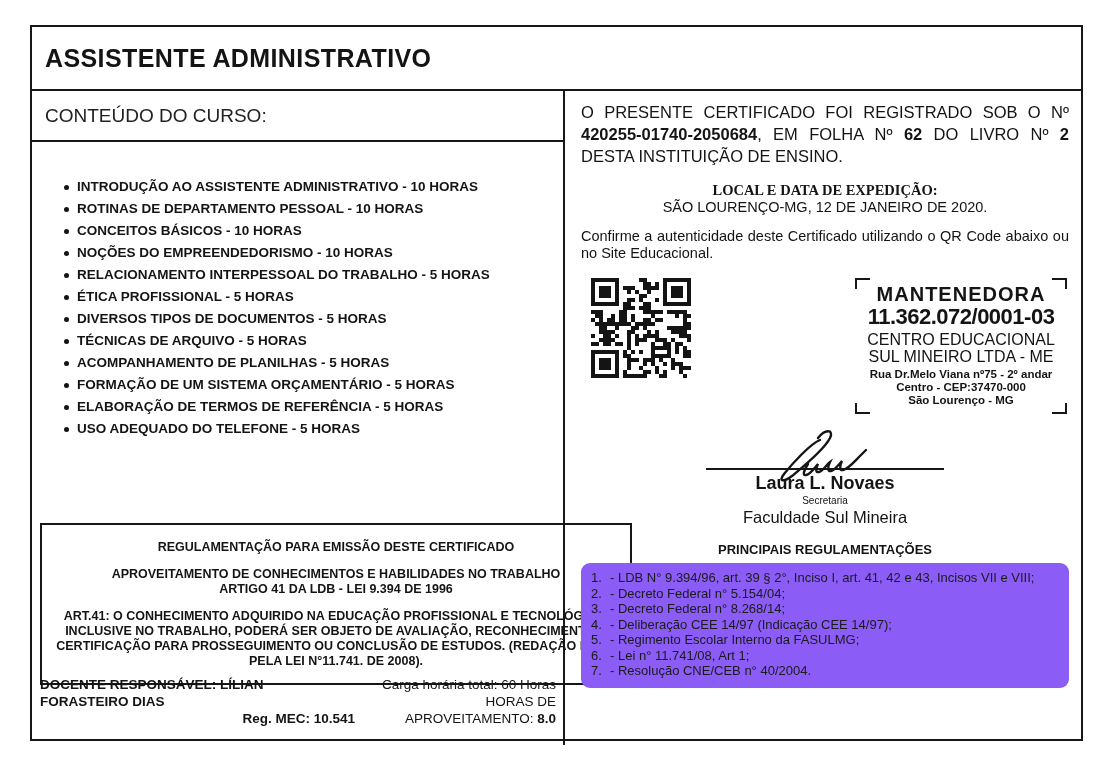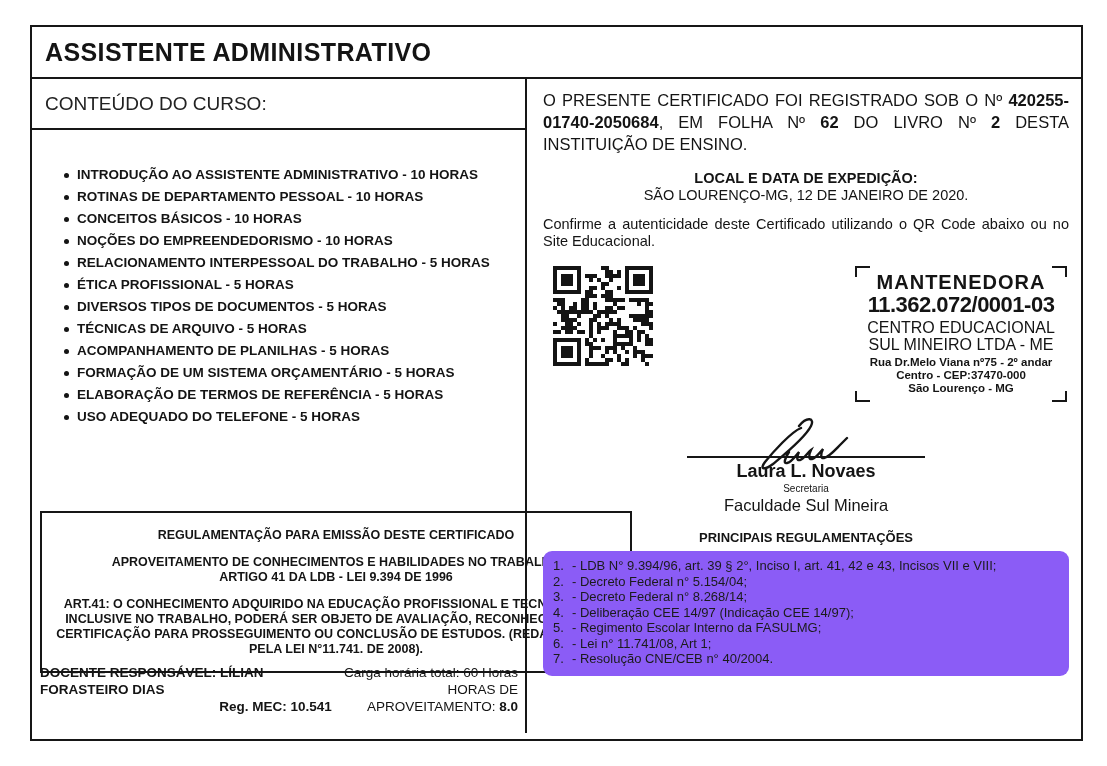--- a/index.html
+++ b/index.html
@@ -1,27 +1,27 @@
 <!DOCTYPE html>
 <html><head>
 <meta charset="utf-8">
 <style>
   html,body{margin:0;padding:0;background:#fff;width:1107px;height:766px;overflow:hidden;
     font-family:"Liberation Sans","DejaVu Sans",sans-serif;color:#141414;}
   *{box-sizing:border-box;}
 
   .cert{position:absolute;left:30px;top:25px;width:1053px;height:716px;border:2px solid #161616;background:#fff;}
 
-  .title-row{height:52px;border-bottom:2px solid #161616;display:flex;align-items:center;padding-left:13px;}
+  .title-row{height:64px;border-bottom:2px solid #161616;display:flex;align-items:center;padding-left:13px;}
   .title-row h1{margin:0;font-size:25px;font-weight:bold;letter-spacing:.4px;}
 
   .main{display:flex;height:654px;}
 
   
-  .left-col{width:495px;flex:none;border-right:2px solid #161616;display:flex;flex-direction:column;}
+  .left-col{width:533px;flex:none;border-right:2px solid #161616;display:flex;flex-direction:column;}
   .course-header{height:51px;flex:none;border-bottom:2px solid #161616;display:flex;align-items:center;
     padding-left:13px;font-size:19px;color:#222;}
   .left-content{position:relative;flex:1;}
 
   .topics{margin:34px 0 0 31px;padding:0;list-style:none;}
   .topics li{position:relative;font-weight:bold;font-size:13.5px;line-height:22px;padding-left:14px;}
   .topics li::before{content:"";position:absolute;left:1px;top:8.5px;width:5px;height:5px;border-radius:50%;background:#141414;}
 
   .reg-box{position:absolute;left:8px;top:381px;width:592px;border:2px solid #161616;
     text-align:center;font-weight:bold;font-size:12.5px;line-height:15px;padding:15px 8px 14px;}
@@ -34,21 +34,21 @@
   .docente-reg{text-align:right;}
   .hours-block{text-align:right;}
 
   
   .right-col{flex:1;padding:10px 12px 0 16px;position:relative;}
 
   .registration{text-align:justify;font-size:16.5px;line-height:22px;}
   .registration b{font-weight:bold;}
 
   .expedicao{margin-top:15px;text-align:center;font-size:14.5px;line-height:16.5px;}
-  .expedicao .exp-label{font-weight:bold;}
+  .expedicao .exp-label{font-weight:bold;font-family:Liberation Serif, serif;}
 
   .qr-note{margin-top:13px;text-align:justify;font-size:14.5px;line-height:17px;}
 
   .qr-row{margin-top:16px;display:flex;align-items:flex-start;}
   .qr-code{width:100px;height:100px;margin-left:10px;flex:none;}
   .stamp{margin-left:auto;margin-right:2px;position:relative;text-align:center;width:212px;padding:5px 8px 7px;}
   .stamp .corner{position:absolute;width:15px;height:11px;border:0 solid #161616;}
   .stamp .tl{left:0;top:0;border-left-width:2px;border-top-width:2px;}
   .stamp .tr{right:0;top:0;border-right-width:2px;border-top-width:2px;}
   .stamp .bl{left:0;bottom:0;border-left-width:2px;border-bottom-width:2px;}

